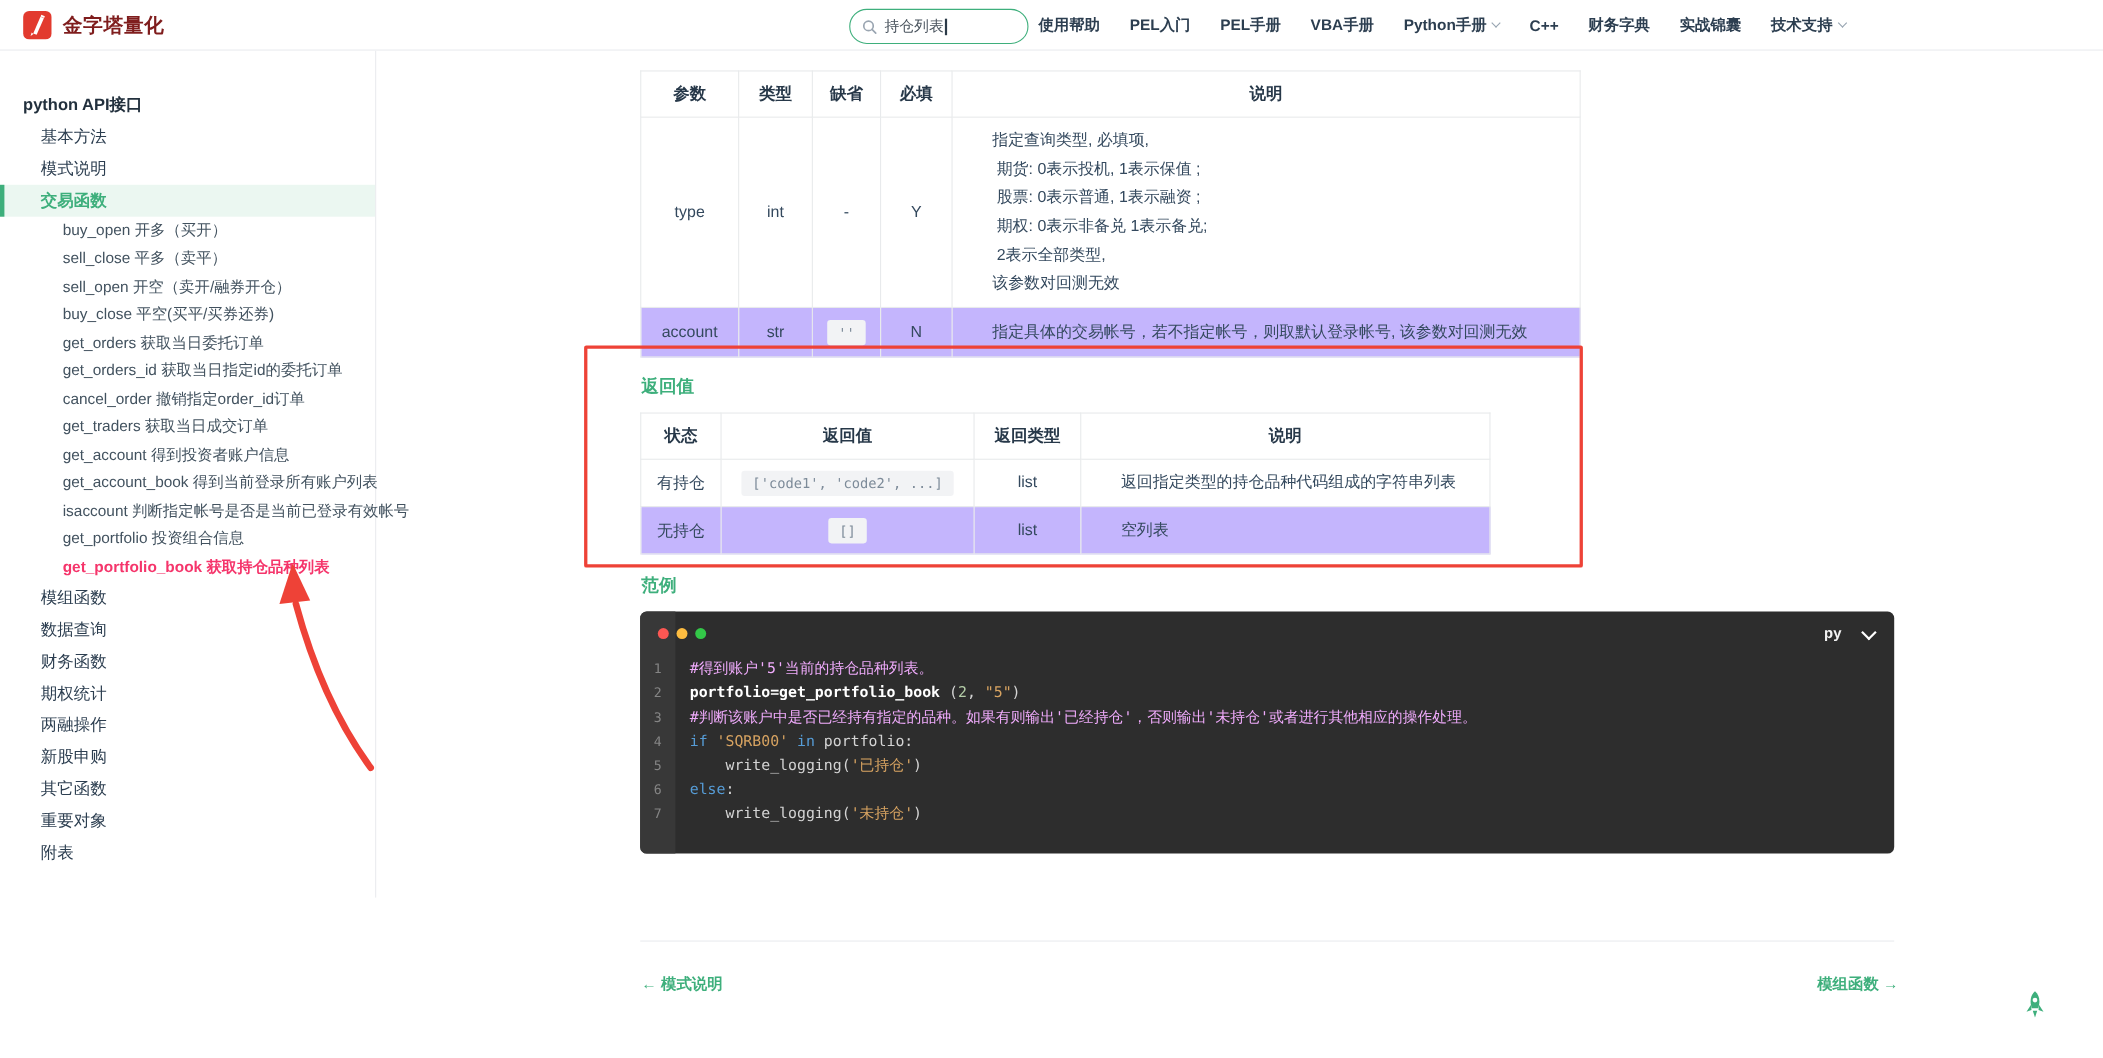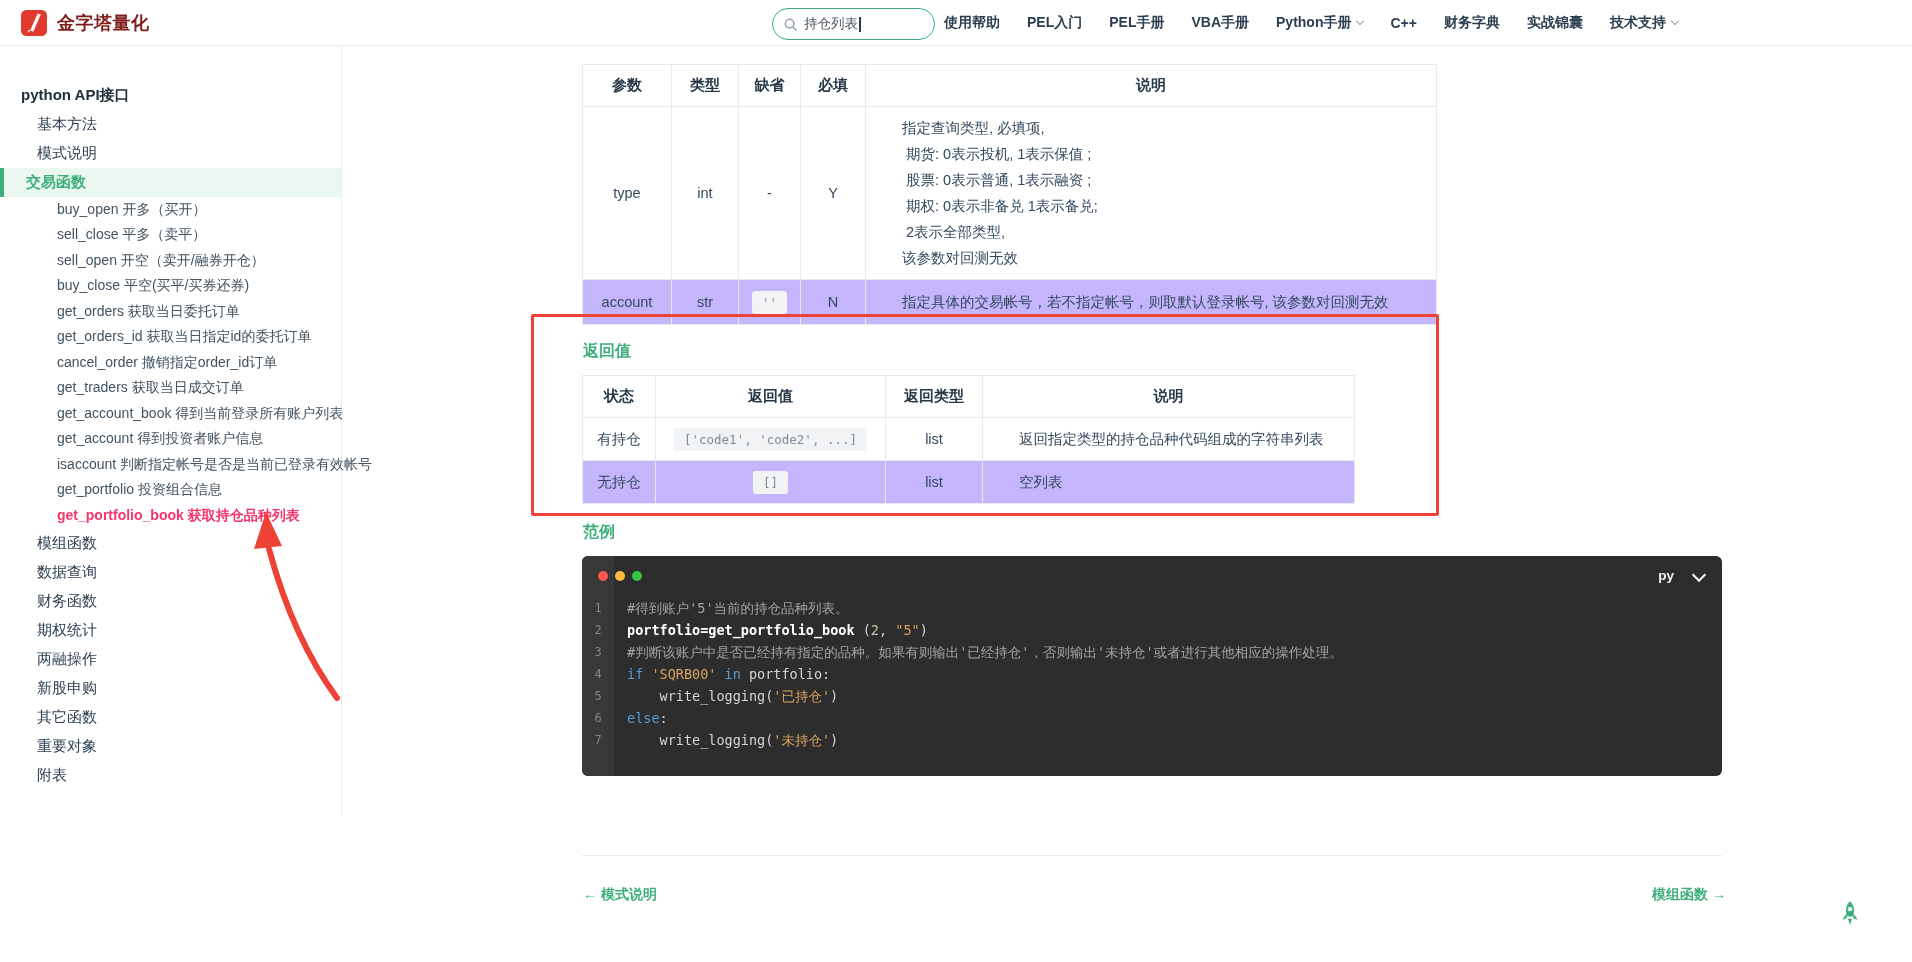--- a/index.html
+++ b/index.html
@@ -21,21 +21,21 @@
   .chev { width:6px; height:6px; border-right:1.5px solid #97a4b1; border-bottom:1.5px solid #97a4b1;
     transform:rotate(45deg); margin-top:-4px; }
 
   
   .sidebar { position:absolute; left:0; top:46px; width:342px; height:770px;
     padding-top:34px; border-right:1px solid #eaecef; background:#fff; }
   .sb-item { display:flex; align-items:center; cursor:pointer; white-space:nowrap; }
   .lvl0 { height:30px; padding-left:21px; font-size:15px; font-weight:600; color:#22303d; }
   .lvl1 { height:29px; padding-left:37px; font-size:15px; color:#2c3e50; }
   .lvl2 { height:25.5px; padding-left:57px; font-size:14px; color:#42525f; }
-  .act-green { background:#ebf7f1; border-left:4px solid #3eaf7c; padding-left:22px; color:#3eaf7c; font-weight:700; }
+  .act-green { background:#ebf7f1; border-left:4px solid #3eaf7c; padding-left:33px; color:#3eaf7c; font-weight:700; }
   .act-red { color:#f5356b; font-weight:700; }
 
   
   .overlay { position:absolute; left:0; top:0; width:1912px; height:962px; z-index:15; pointer-events:none; }
   .redbox { position:absolute; left:531px; top:314px; width:908px; height:202px;
     border:3px solid #ee4237; border-radius:2px; z-index:14; pointer-events:none; }
 
   
   table { border-collapse:collapse; background:#fff; table-layout:fixed; }
   th,td { border:1px solid #e8eaec; text-align:center; font-size:14.5px; color:#34495e; vertical-align:middle; }
@@ -61,21 +61,21 @@
   .dot { width:10px; height:10px; border-radius:50%; }
   .dot-r{ background:#fc5753; } .dot-y{ background:#fdbc40; } .dot-g{ background:#33c748; }
   .lang { position:absolute; right:48px; top:12px; color:#f2f2f2; font-size:13.5px; font-weight:600; }
   .code-chev { position:absolute; right:18px; top:14px; width:10px; height:10px;
     border-right:2.2px solid #fff; border-bottom:2.2px solid #fff; transform:rotate(45deg); cursor:pointer; }
   .code-body { position:absolute; left:0; top:41px; right:0;
     font-family:"DejaVu Sans Mono","Liberation Mono",monospace; font-size:13.5px; line-height:22px; }
   .cl { display:flex; }
   .ln { flex:0 0 32px; text-align:center; color:#858585; font-size:12px; }
   .ct { padding-left:13px; white-space:pre; color:#d4d4d4; }
-  .tk-c { color:#a3a3a3;text-align:right; } .tk-k { color:#569cd6; } .tk-s { color:#d7a361; }
+  .tk-c { color:#f0abfc;text-align:right; } .tk-k { color:#569cd6; } .tk-s { color:#d7a361; }
   .tk-n { color:#b5cea8; } .tk-b { color:#ffffff; font-weight:700; } .tk-p { color:#d4d4d4; }
 
   
   .footer-hr { position:absolute; left:582px; top:855px; width:1140px; border-top:1px solid #eaecef; }
   .pager { position:absolute; top:886px; font-size:14px; font-weight:600; color:#3eaf7c; cursor:pointer; }
   #prev-link { left:583px; } #next-link { left:1652px; }
   .rocket { position:absolute; left:1834px; top:899px; width:32px; height:32px; cursor:pointer; z-index:20; }
 </style>
 </head>
 <body>
@@ -137,22 +137,22 @@
     <div class="sb-item lvl1">模式说明</div>
     <div class="sb-item lvl1 act-green">交易函数</div>
     <div class="sb-item lvl2">buy_open 开多（买开）</div>
     <div class="sb-item lvl2">sell_close 平多（卖平）</div>
     <div class="sb-item lvl2">sell_open 开空（卖开/融券开仓）</div>
     <div class="sb-item lvl2">buy_close 平空(买平/买券还券)</div>
     <div class="sb-item lvl2">get_orders 获取当日委托订单</div>
     <div class="sb-item lvl2">get_orders_id 获取当日指定id的委托订单</div>
     <div class="sb-item lvl2">cancel_order 撤销指定order_id订单</div>
     <div class="sb-item lvl2">get_traders 获取当日成交订单</div>
+    <div class="sb-item lvl2">get_account 得到投资者账户信息</div>
     <div class="sb-item lvl2">get_account_book 得到当前登录所有账户列表</div>
-    <div class="sb-item lvl2">get_account 得到投资者账户信息</div>
     <div class="sb-item lvl2">isaccount 判断指定帐号是否是当前已登录有效帐号</div>
     <div class="sb-item lvl2">get_portfolio 投资组合信息</div>
     <div class="sb-item lvl2 act-red">get_portfolio_book 获取持仓品种列表</div>
     <div class="sb-item lvl1">模组函数</div>
     <div class="sb-item lvl1">数据查询</div>
     <div class="sb-item lvl1">财务函数</div>
     <div class="sb-item lvl1">期权统计</div>
     <div class="sb-item lvl1">两融操作</div>
     <div class="sb-item lvl1">新股申购</div>
     <div class="sb-item lvl1">其它函数</div>

